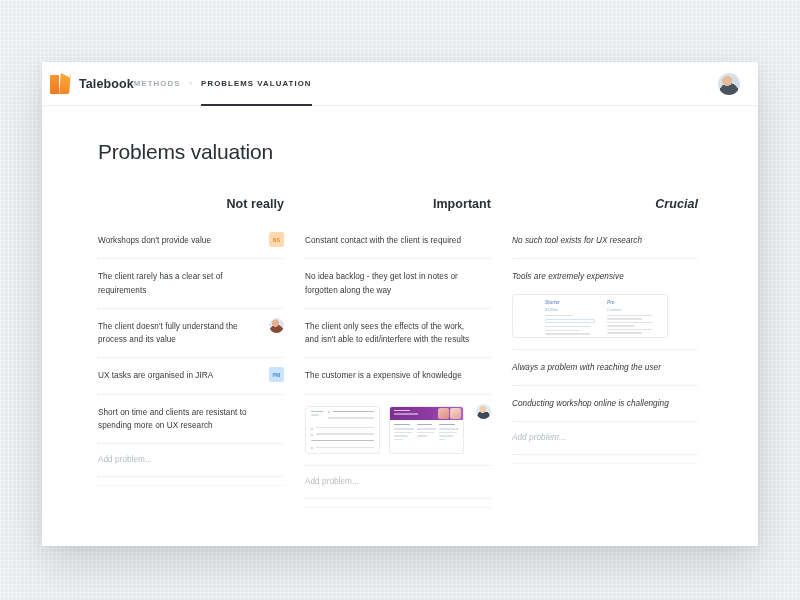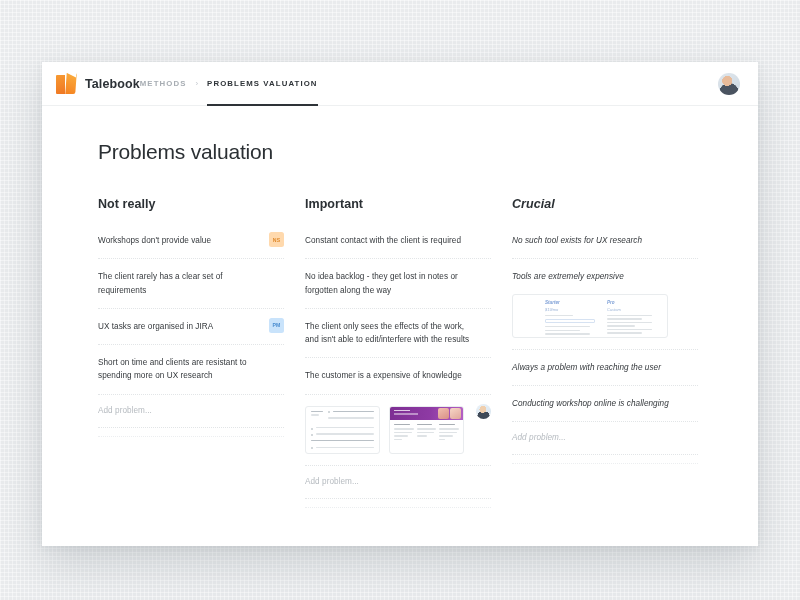--- a/index.html
+++ b/index.html
@@ -22,21 +22,21 @@
     width: 716px; height: 484px;
     background: #ffffff;
     box-shadow: 0 18px 42px rgba(120,128,138,0.28), 0 2px 8px rgba(120,128,138,0.12);
   }
 
   
   .header {
     height: 44px;
     display: flex;
     align-items: center;
-    padding: 0 18px 0 14px;
+    padding: 0 18px 0 8px;
     border-bottom: 1px solid #eef0f1;
     position: relative;
   }
   .brand { display: flex; align-items: center; gap: 9px; }
   .logo-icon { width: 20px; height: 22px; position: relative; display: block; }
   .logo-icon .l-left {
     position: absolute; left: 0; top: 2px; width: 9px; height: 19px;
     background: linear-gradient(160deg, #f79a33 0%, #ef7622 100%);
     border-radius: 1px 0 0 1px;
   }
@@ -86,21 +86,21 @@
   }
 
   .columns {
     display: flex; gap: 0; margin-top: 33px;
   }
   .column { width: 186px; margin-right: 21px; }
   .column:last-child { margin-right: 0; font-style: italic; }
 
   .col-title {
     font-size: 12.5px; font-weight: 700; color: #2b3034;
-    margin-bottom: 23px; letter-spacing: .05px;
+    margin-bottom: 23px; letter-spacing: .05px; text-align: right;
   }
 
   .prob {
     position: relative;
     padding: 0 0 11px 0;
     margin-bottom: 11px;
     border-bottom: 1px dotted #e2e5e7;
   }
   .prob-text {
     font-size: 8.2px; line-height: 1.62; color: #35393d;
@@ -216,20 +216,24 @@
 
         <div class="prob">
           <div class="prob-text">Workshops don't provide value</div>
           <div class="tag orange">NS</div>
         </div>
 
         <div class="prob">
           <div class="prob-text">The client rarely has a clear set of requirements</div>
         </div>
 
+        <div class="prob">
+          <div class="prob-text">The client doesn't fully understand the process and its value</div>
+          <div class="tag photo"></div>
+        </div>
 
         <div class="prob">
           <div class="prob-text">UX tasks are organised in JIRA</div>
           <div class="tag blue">PM</div>
         </div>
 
         <div class="prob">
           <div class="prob-text">Short on time and clients are resistant to spending more on UX research</div>
         </div>
 

